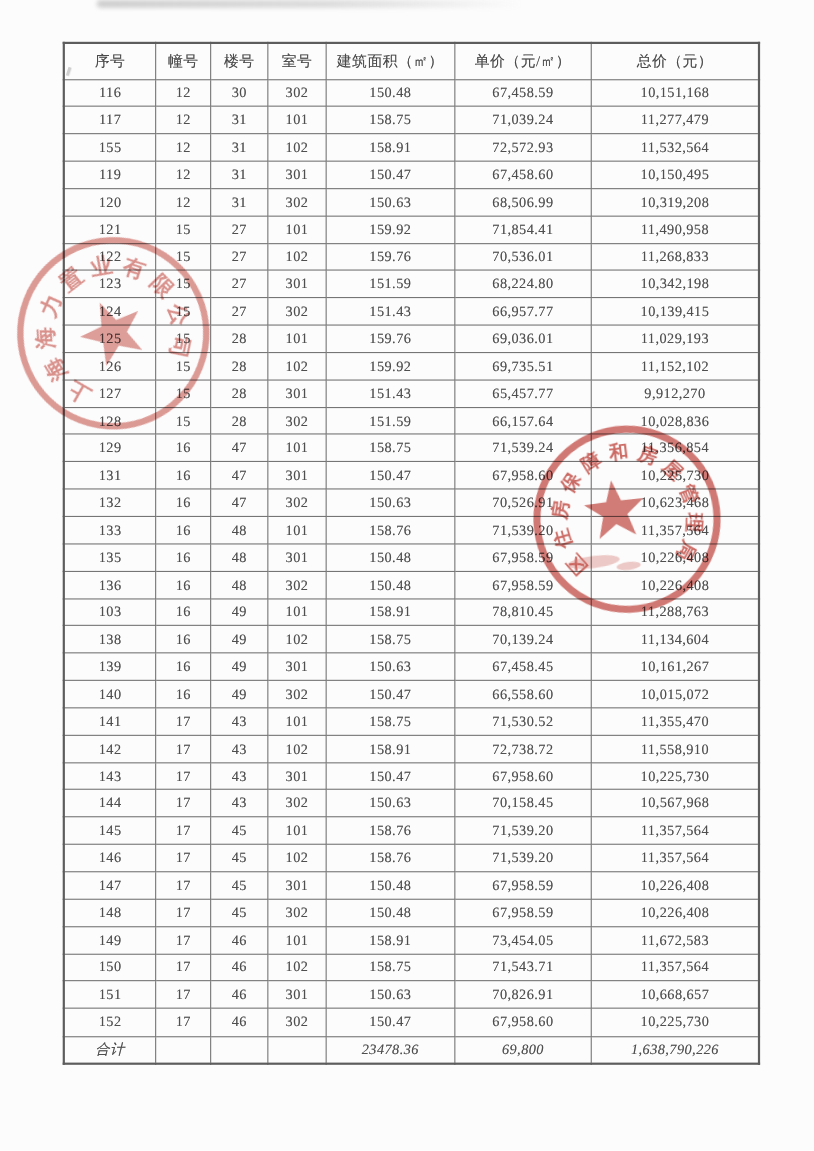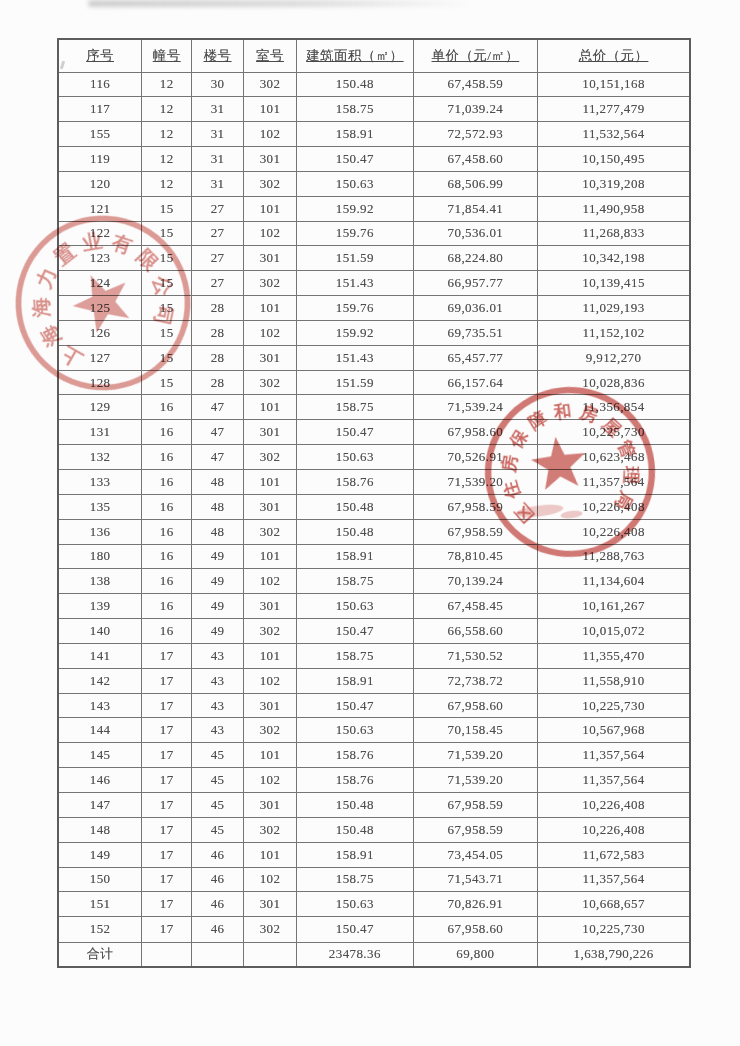--- a/index.html
+++ b/index.html
@@ -30,22 +30,22 @@
   table.price th, table.price td{
     border:1px solid #757575;
     text-align:center;vertical-align:middle;
     font-size:13px;color:#4f4f4f;
     padding:0;letter-spacing:.4px;
     text-shadow:0 0 .6px rgba(95,95,95,.55);
     overflow:hidden;white-space:nowrap;
   }
   table.price{border:2px solid #5d5d5d;}
   table.price thead tr{height:33px;}
-  table.price thead th{font-weight:normal;font-size:13.5px;color:#4a4a4a;text-decoration:underline;}
-  table.price tfoot tr{height:25px;}
+  table.price thead th{font-weight:normal;font-size:13.5px;color:#4a4a4a;}
+  table.price tfoot tr{height:25px;font-style:italic;}
   
   .stamp{
     position:absolute;pointer-events:none;
     mix-blend-mode:multiply;
     filter:blur(.55px);
   }
   .stamp .ring{fill:none;stroke:currentColor;opacity:.8;}
   .stamp .star{fill:currentColor;opacity:.78;}
   .stamp .smudge{fill:currentColor;opacity:.3;}
   .stamp text{
@@ -254,21 +254,21 @@
         <tr>
           <td>136</td>
           <td>16</td>
           <td>48</td>
           <td>302</td>
           <td>150.48</td>
           <td>67,958.59</td>
           <td>10,226,408</td>
         </tr>
         <tr>
-          <td>180</td>
+          <td>103</td>
           <td>16</td>
           <td>49</td>
           <td>101</td>
           <td>158.91</td>
           <td>78,810.45</td>
           <td>11,288,763</td>
         </tr>
         <tr>
           <td>138</td>
           <td>16</td>

